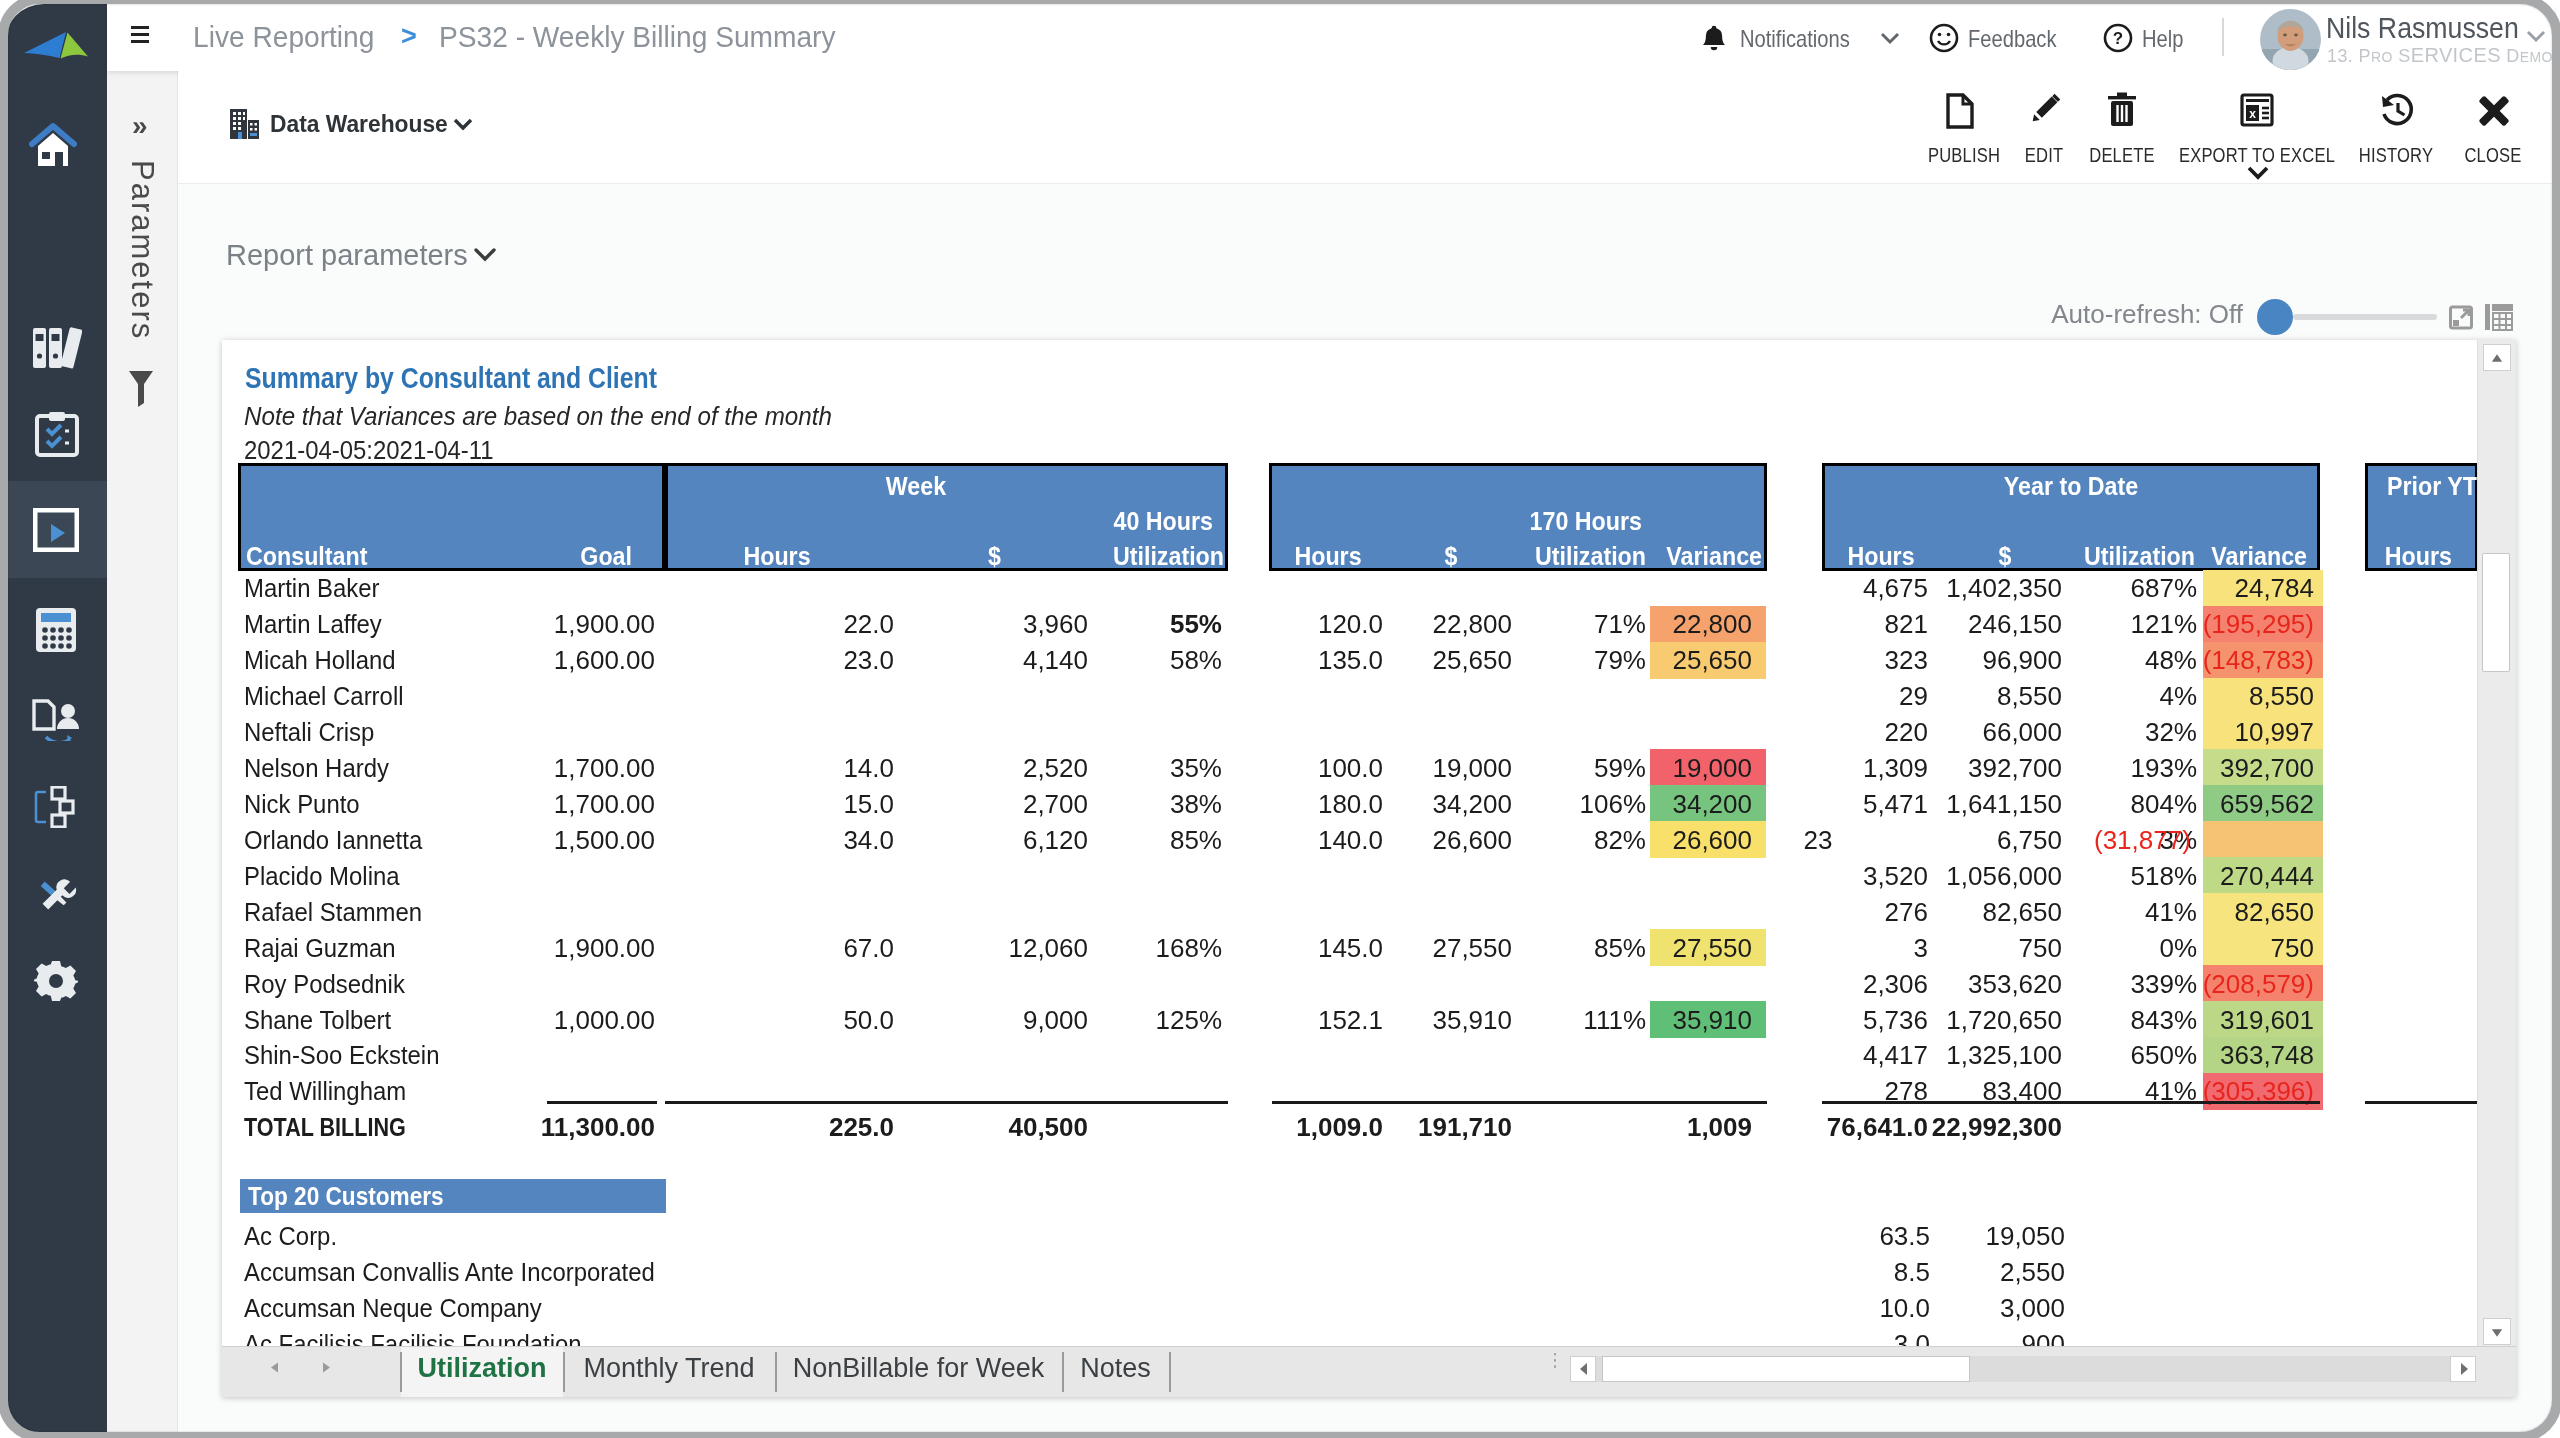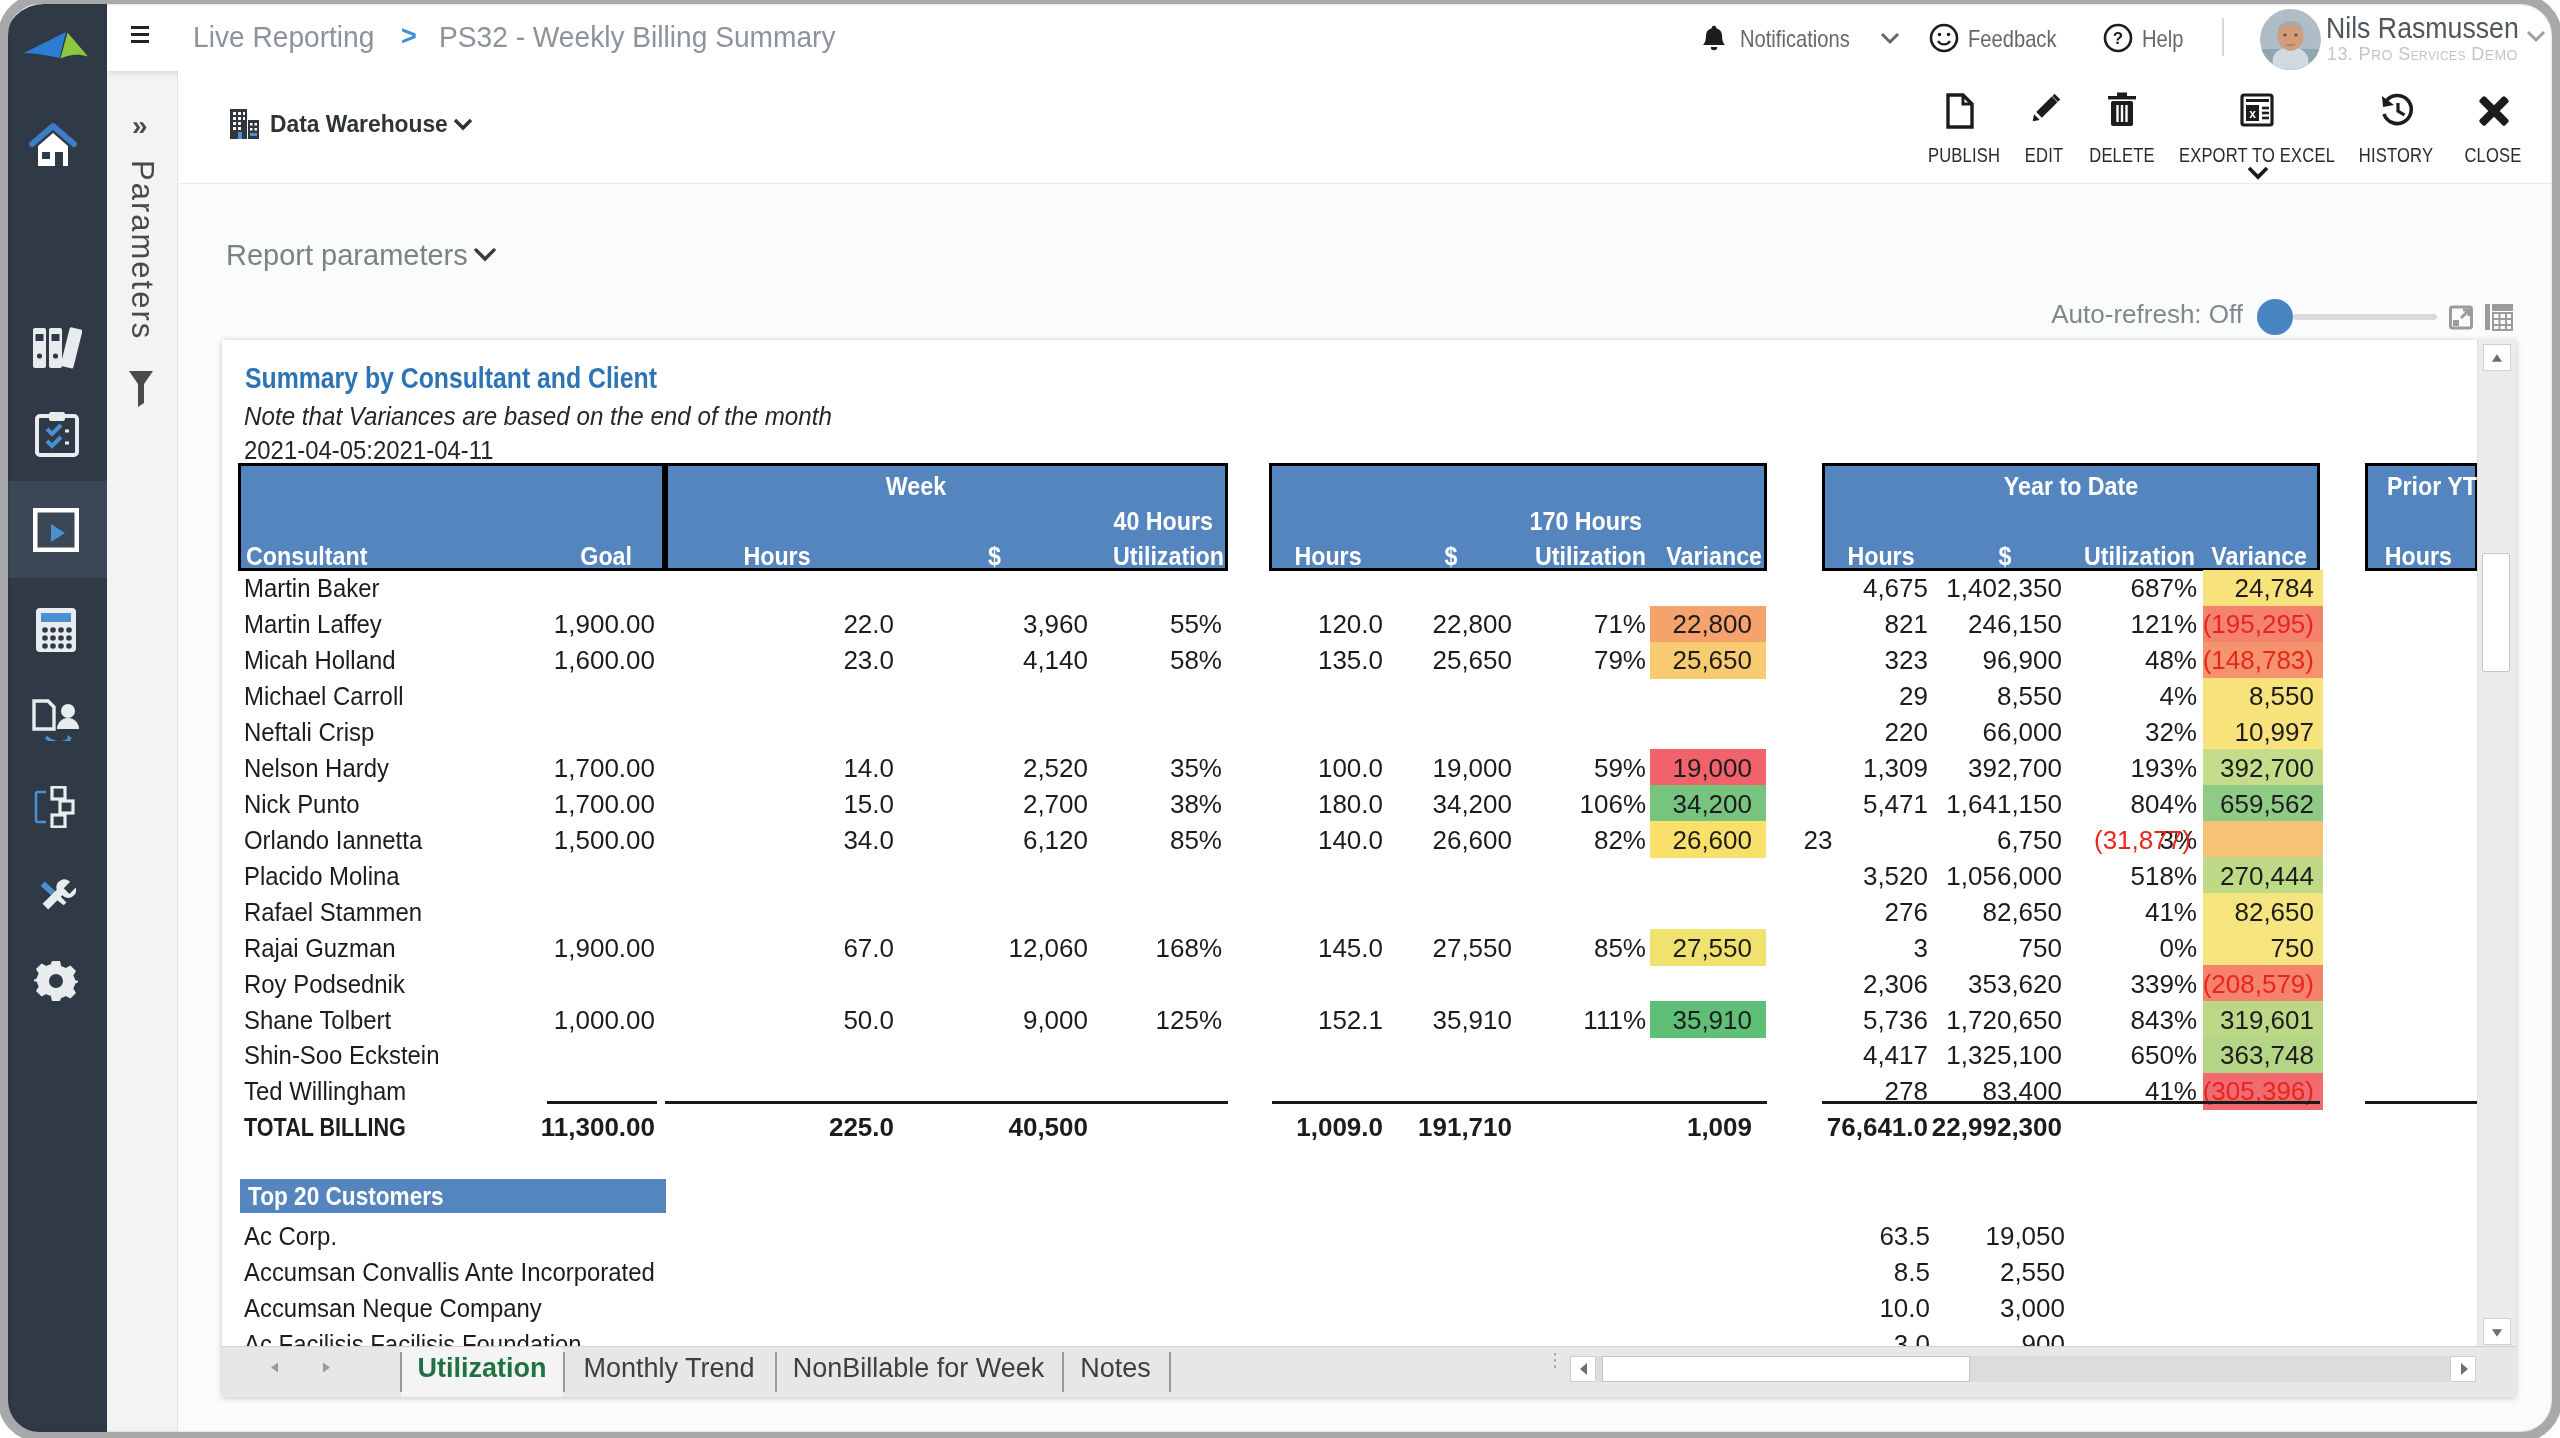--- a/index.html
+++ b/index.html
@@ -141,21 +141,21 @@
 <rect x="0" y="40" width="61" height="21" fill="#93A5B1"></rect>
 <ellipse cx="30.5" cy="52" rx="18" ry="14" fill="#CFD9DF"></ellipse>
 <ellipse cx="30.5" cy="27" rx="13" ry="15" fill="#D29D7B"></ellipse>
 <path d="M17 22 a14 14 0 0 1 27 0 a22 22 0 0 0 -27 0 Z" fill="#AFA79B"></path>
 <ellipse cx="25" cy="26" rx="1.8" ry="1.4" fill="#6b5747"></ellipse>
 <ellipse cx="36" cy="26" rx="1.8" ry="1.4" fill="#6b5747"></ellipse>
 <path d="M25 35 a6 4 0 0 0 11 0" fill="#b98263"></path>
 </g>
   </svg>
 <div style="position:absolute;left:2326px;top:12px;font-size:29px;color:#50565D;transform:scaleX(0.92);transform-origin:left;">Nils Rasmussen</div>
-<div style="position:absolute;left:2327px;top:44px;font-size:18px;color:#C2C6CA;letter-spacing:0.4px;">13. P<span style="font-size:14px">RO</span> S<span style="font-size:12px">ERVICES</span> D<span style="font-size:14px">EMO</span></div>
+<div style="position:absolute;left:2327px;top:44px;font-size:18px;color:#C2C6CA;letter-spacing:0.4px;">13. P<span style="font-size:14px">RO</span> S<span style="font-size:20px">ERVICES</span> D<span style="font-size:14px">EMO</span></div>
 <svg style="position:absolute;left:2526px;top:30px" width="20" height="13" viewBox="0 0 20 13">
     <path d="M2 2 L10 10 L18 2" stroke="#9AA0A6" stroke-width="3" fill="none"></path>
   </svg>
 <div class="abs" style="left:178px;top:184px;width:2376px;height:1248px;background:#FAFBFB;"></div>
 
 <div class="abs" style="left:178px;top:71px;width:2376px;height:113px;background:#fff;border-bottom:1px solid #ECECEC;"></div>
 <svg style="position:absolute;left:228px;top:108px" width="32" height="32" viewBox="0 0 32 32">
 <rect x="2" y="1" width="17" height="30" fill="#30363B"></rect>
 <rect x="20" y="12" width="11" height="19" fill="#30363B"></rect>
 <g fill="#fff">
@@ -294,21 +294,21 @@
 <div class="c" style="left:1708px;top:570.3px;width:220px;height:36px;text-align:right;">4,675</div>
 <div class="c" style="left:1842px;top:570.3px;width:220px;height:36px;text-align:right;">1,402,350</div>
 <div class="c" style="left:1977px;top:570.3px;width:220px;height:36px;text-align:right;">687%</div>
 <div class="c" style="left:2094px;top:570.3px;width:220px;height:36px;text-align:right;">24,784</div>
 <div style="position:absolute;left:1650px;top:606px;width:116px;height:37px;background:#F5A26C"></div>
 <div style="position:absolute;left:2203px;top:606px;width:120px;height:37px;background:#F4826F"></div>
 <div class="c" style="left:244px;top:606.2px;height:36px;transform:scaleX(0.92);transform-origin:left center;">Martin Laffey</div>
 <div class="c" style="left:435px;top:606.2px;width:220px;height:36px;text-align:right;">1,900.00</div>
 <div class="c" style="left:674px;top:606.2px;width:220px;height:36px;text-align:right;">22.0</div>
 <div class="c" style="left:868px;top:606.2px;width:220px;height:36px;text-align:right;">3,960</div>
-<div class="c" style="left:1002px;top:606.2px;width:220px;height:36px;text-align:right;">55%</div>
+<div class="c" style="left:1002px;top:606.2px;width:220px;height:36px;text-align:right;font-weight:bold;">55%</div>
 <div class="c" style="left:1163px;top:606.2px;width:220px;height:36px;text-align:right;">120.0</div>
 <div class="c" style="left:1292px;top:606.2px;width:220px;height:36px;text-align:right;">22,800</div>
 <div class="c" style="left:1426px;top:606.2px;width:220px;height:36px;text-align:right;">71%</div>
 <div class="c" style="left:1532px;top:606.2px;width:220px;height:36px;text-align:right;">22,800</div>
 <div class="c" style="left:1708px;top:606.2px;width:220px;height:36px;text-align:right;">821</div>
 <div class="c" style="left:1842px;top:606.2px;width:220px;height:36px;text-align:right;">246,150</div>
 <div class="c" style="left:1977px;top:606.2px;width:220px;height:36px;text-align:right;">121%</div>
 <div class="c" style="left:2094px;top:606.2px;width:220px;height:36px;text-align:right;color:#E8251C;">(195,295)</div>
 <div style="position:absolute;left:1650px;top:642px;width:116px;height:37px;background:#F9CB70"></div>
 <div style="position:absolute;left:2203px;top:642px;width:120px;height:37px;background:#F5936F"></div>

